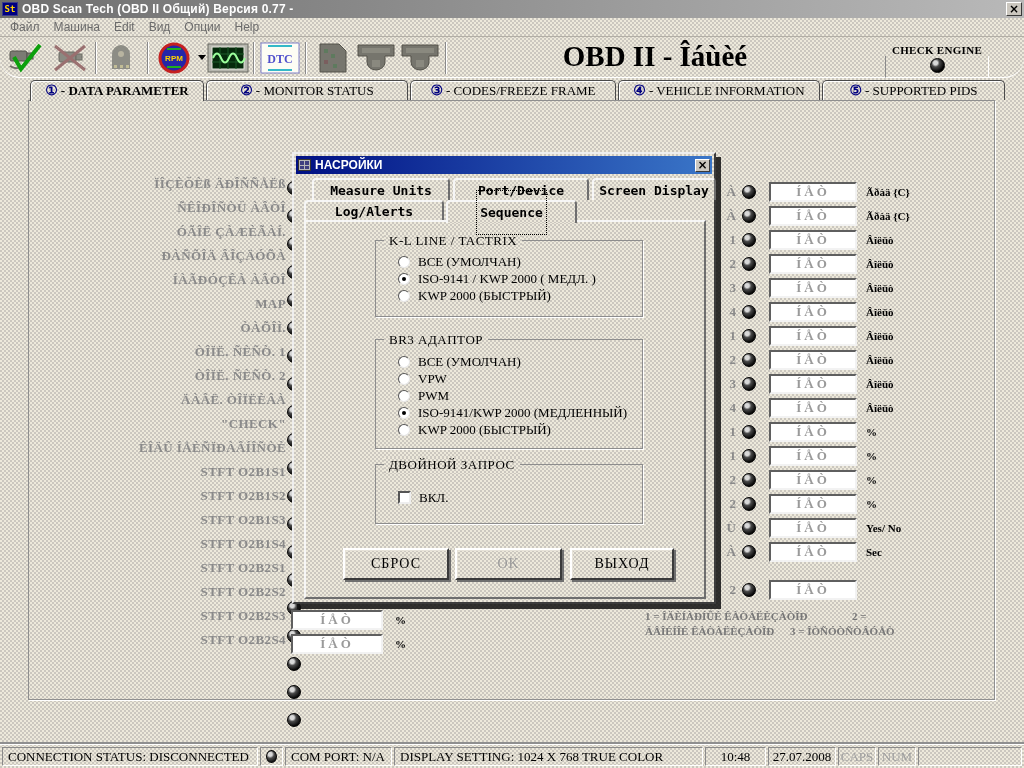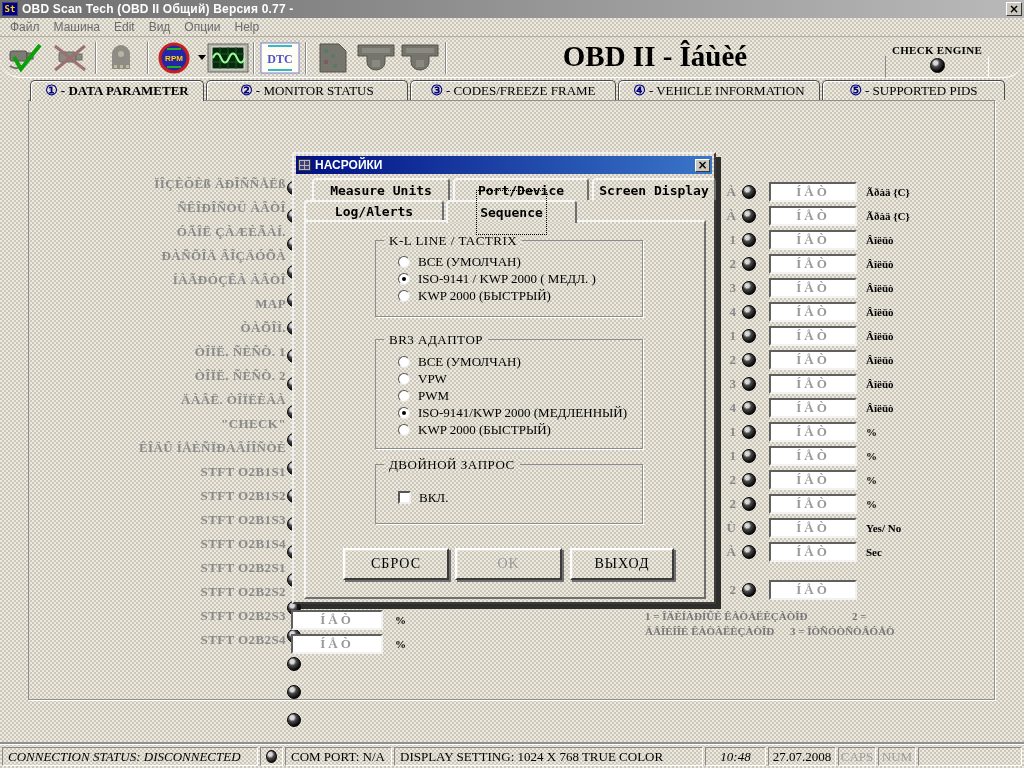--- a/index.html
+++ b/index.html
@@ -552,24 +552,24 @@
       <button class="dbtn" data-enabled="false">
       <span>OK</span>
     </button>
       <button class="dbtn" data-enabled="true">
       <span>ВЫХОД</span>
     </button>
     </div>
 </div>
 
 <div class="statusbar">
-  <div class="seg" style="left:2px; width:256px;font-style:italic;">CONNECTION STATUS: DISCONNECTED</div>
+  <div class="seg" style="left:2px; width:256px;">CONNECTION STATUS: DISCONNECTED</div>
   <div class="seg center" style="left:260px; width:23px;">
     <span class="led sm"></span>
   </div>
   <div class="seg" style="left:285px; width:107px;">COM PORT:  N/A</div>
   <div class="seg" style="left:394px; width:309px;">DISPLAY SETTING:  1024 X  768     TRUE COLOR</div>
-  <div class="seg center" style="left:705px; width:61px;font-style:italic;">10:48</div>
+  <div class="seg center" style="left:705px; width:61px;">10:48</div>
   <div class="seg center" style="left:768px; width:68px;">27.07.2008</div>
   <div class="seg center dim" style="left:838px; width:38px;">CAPS</div>
   <div class="seg center dim" style="left:878px; width:38px;">NUM</div>
   <div class="seg" style="left:918px; width:104px;"></div>
 </div>
 
 </body></html>

